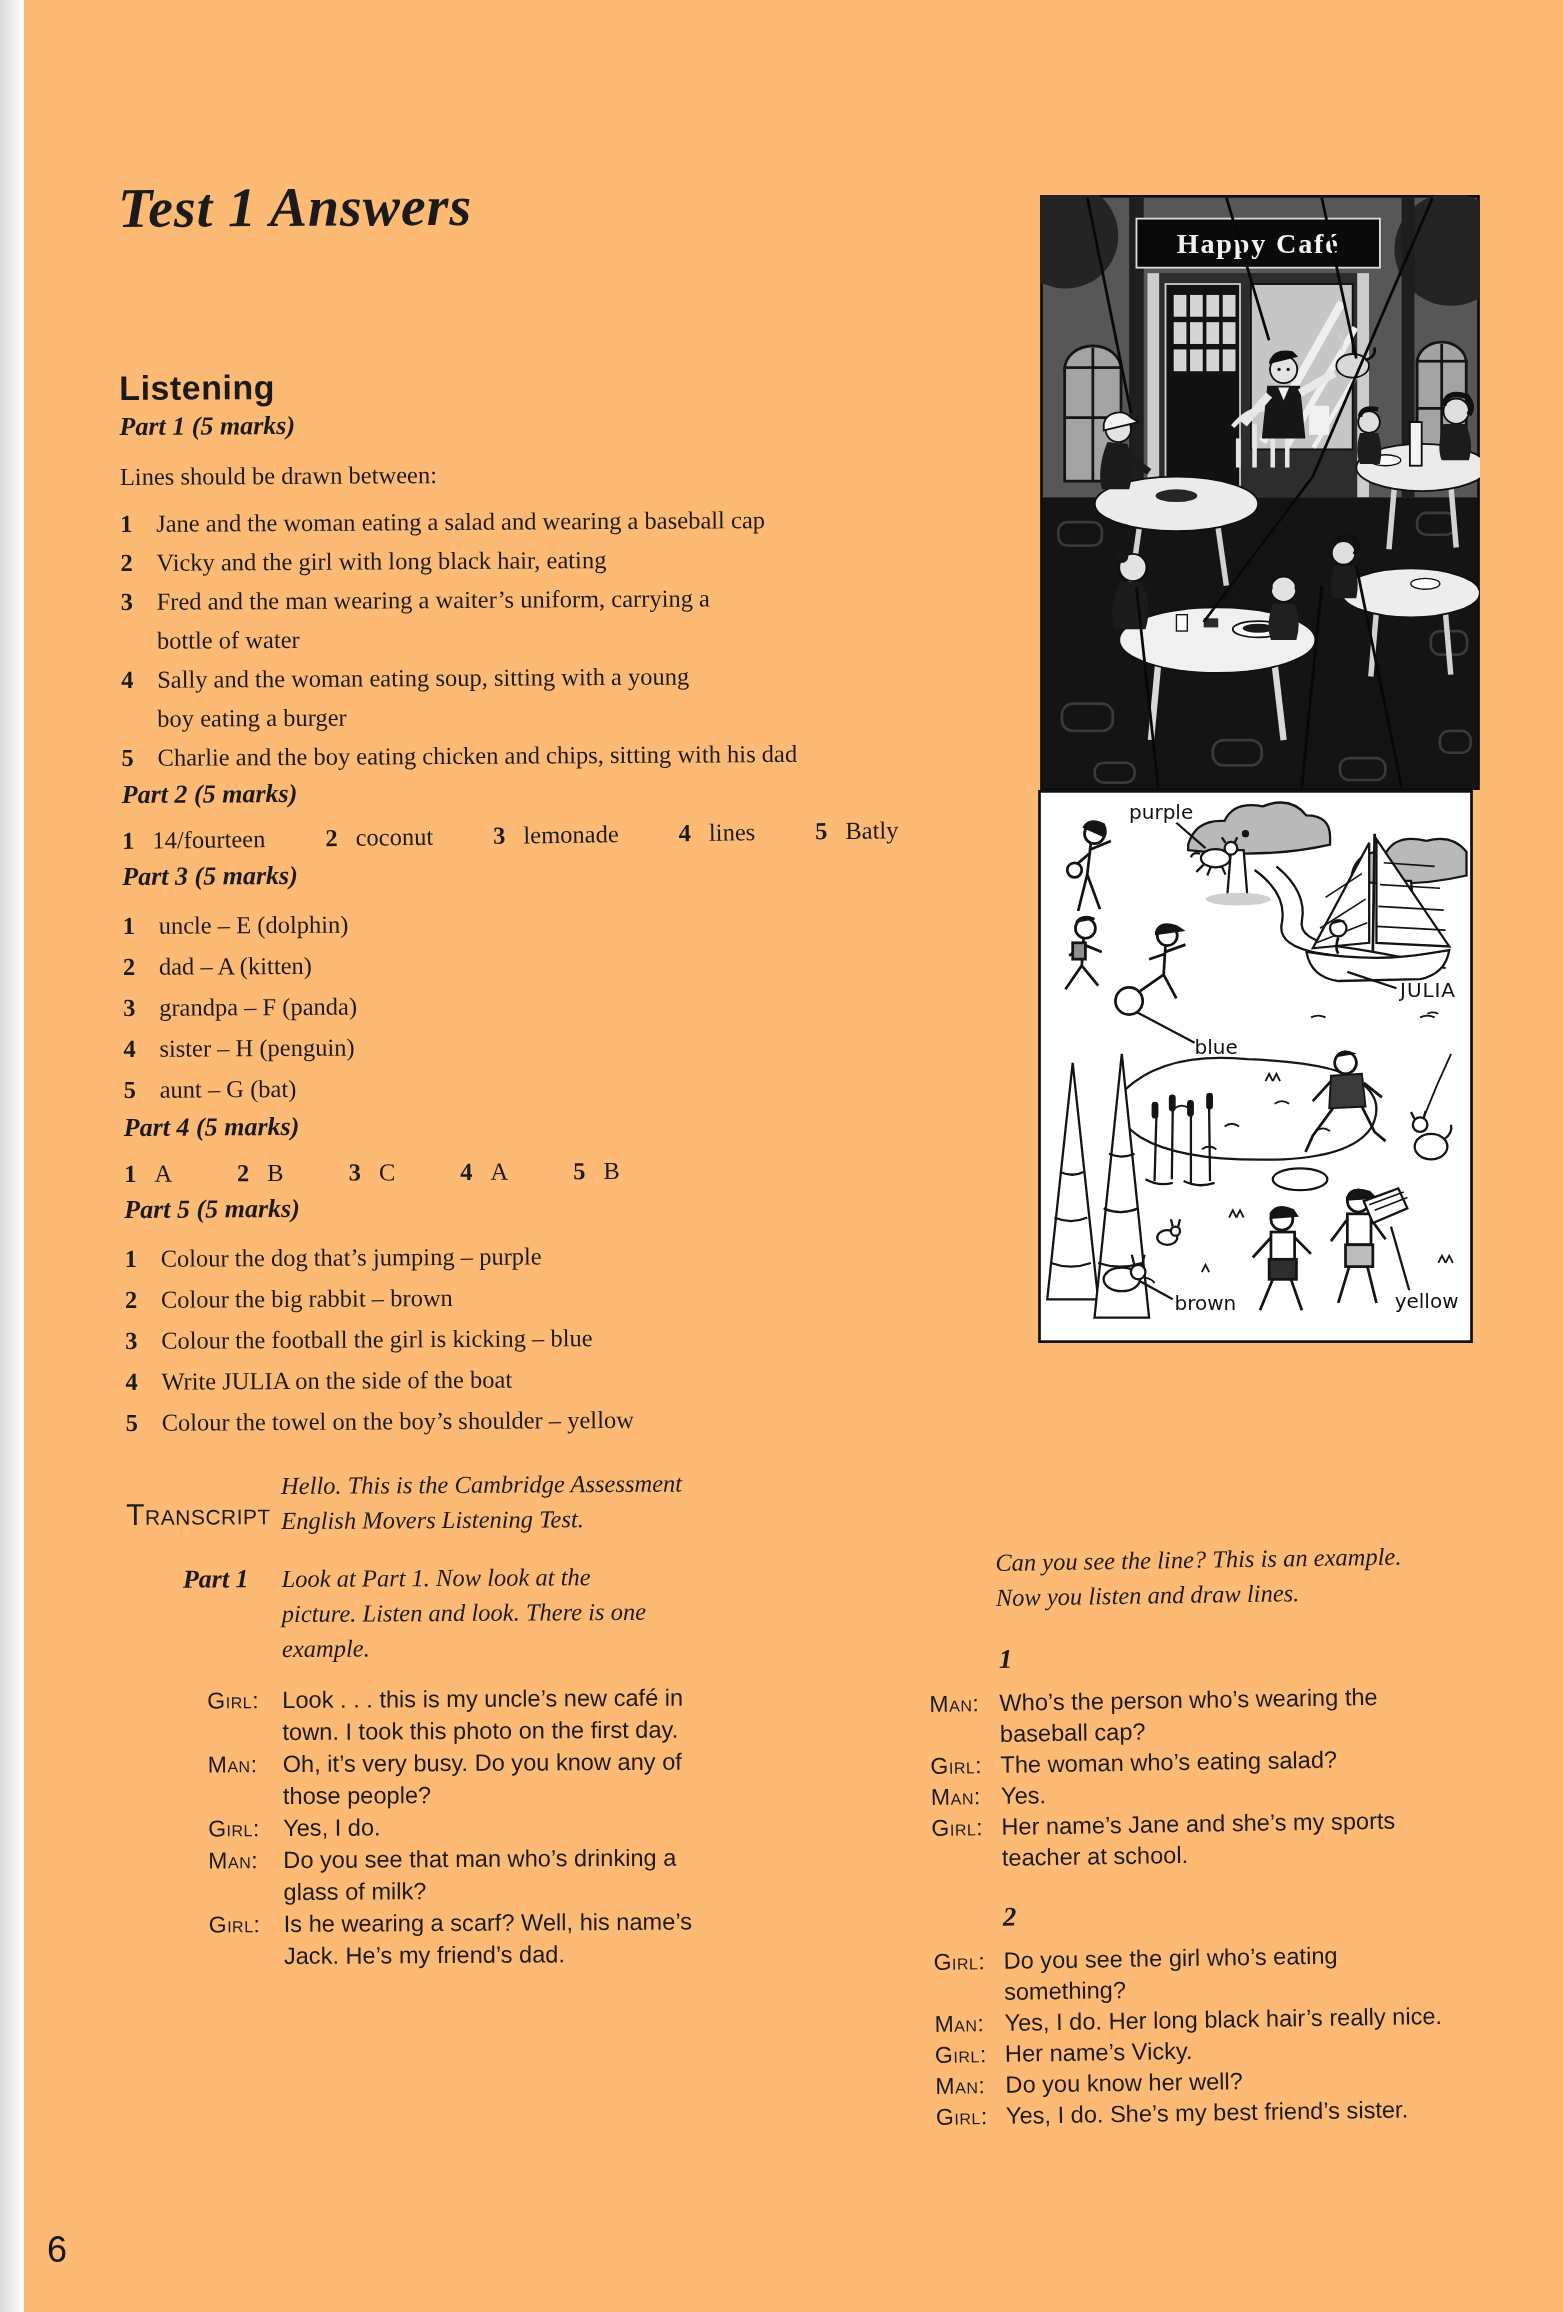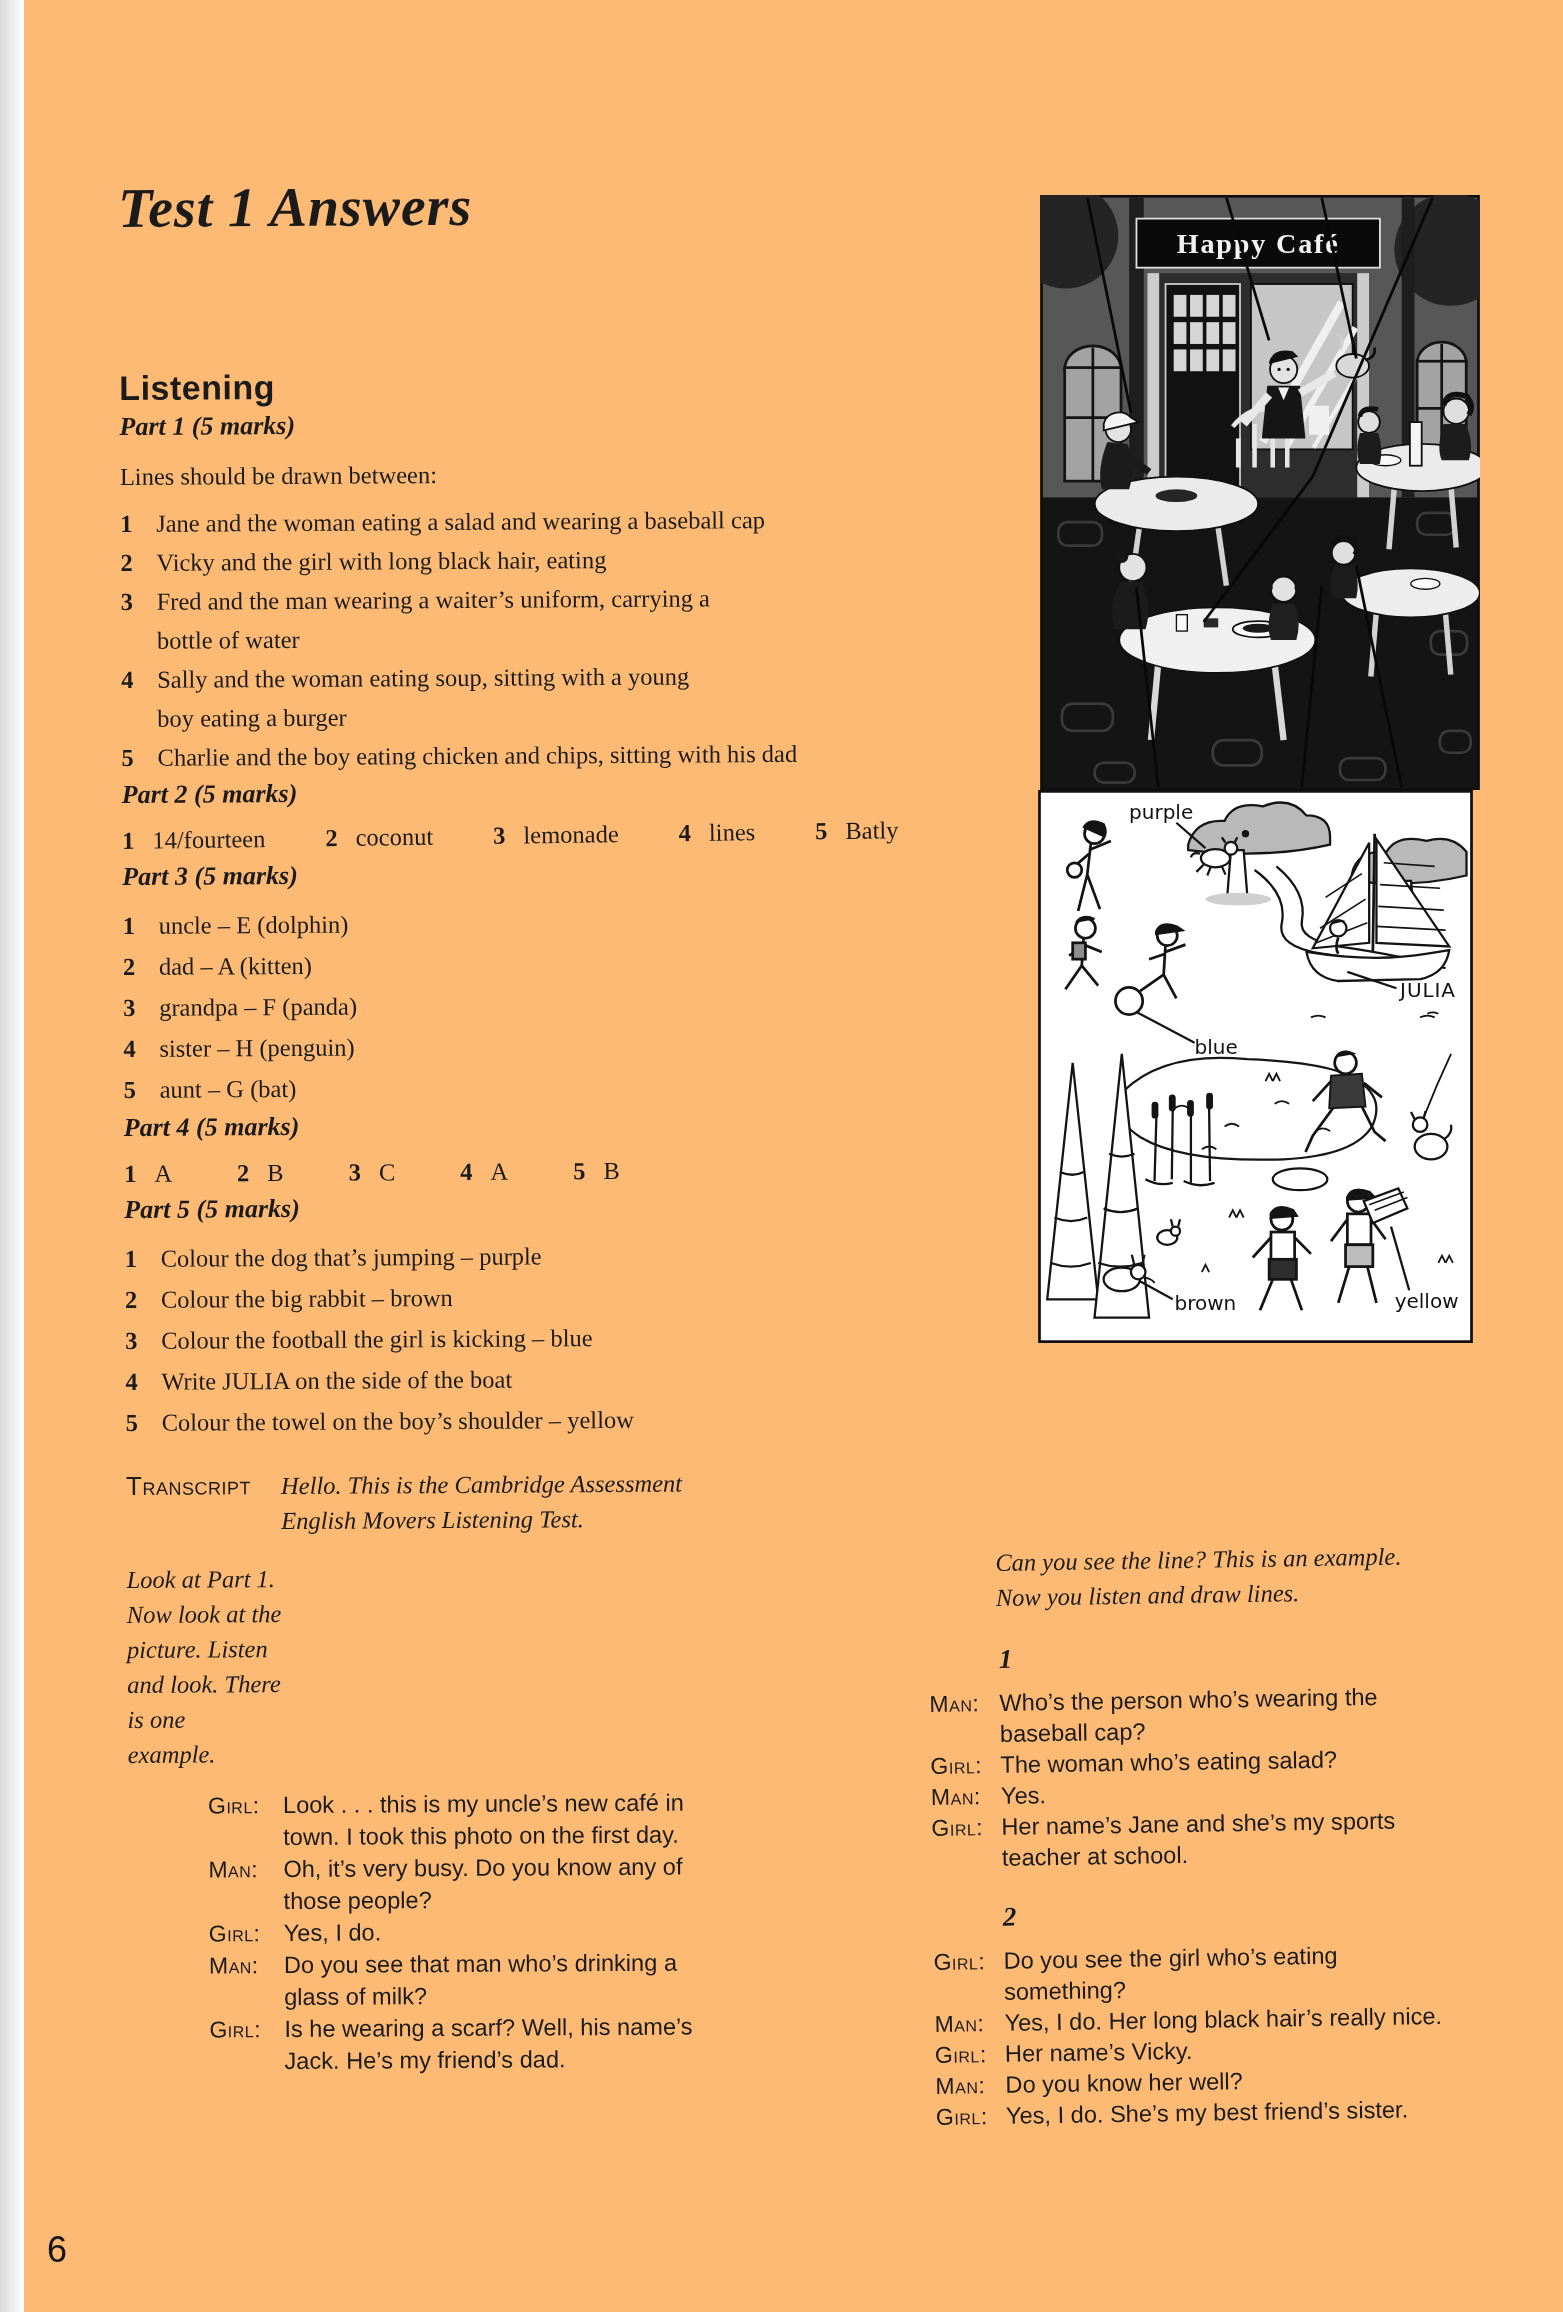--- a/index.html
+++ b/index.html
@@ -27,21 +27,21 @@
   .inline-answers .num{font-weight:bold;}
   .p2row .pair{margin-right:60px;} .p2row{transform:rotate(-0.45deg);transform-origin:left top;}
   .p4row .pair{margin-right:65px;}
   .pair .val{margin-left:18px;}
 
   
   .tr-row{display:grid;grid-template-columns:155px 1fr;}
   .tr-intro{margin-top:26px;}
   .tr-part{margin-top:23.6px;}
   .tr-dialogue{margin-top:18px;}
-  .tr-label{font-family:"Liberation Sans",sans-serif;font-variant:small-caps;font-size:26px;line-height:35px;letter-spacing:0.5px;}
+  .tr-label{font-family:"Liberation Sans",sans-serif;font-variant:small-caps;font-size:30px;line-height:35px;letter-spacing:0.5px;margin-top:28px;}
   .tr-partlabel{font-style:italic;font-size:26px;line-height:35px;font-weight:600;text-align:right;padding-right:33px;}
   .tr-italic{font-style:italic;font-size:24.5px;line-height:35px;white-space:pre-line;}
   .spk-row{display:grid;grid-template-columns:155px 1fr;}
   .spk{font-family:"Liberation Sans",sans-serif;font-variant:small-caps;font-size:23px;line-height:32px;padding-left:80px;letter-spacing:0.5px;}
   .spk-txt{font-family:"Liberation Sans",sans-serif;font-size:23.6px;line-height:32px;white-space:pre-line;}
 
   
   .right-text{position:absolute;left:927px;top:1546px;width:600px;transform:rotate(-0.9deg);transform-origin:left top;}
   .rt-example{margin:0 0 0 68px;font-style:italic;font-size:24.5px;line-height:35px;white-space:pre-line;}
   .rt-num{margin:25.5px 0 11px 70px;font-style:italic;font-size:27px;line-height:36px;font-weight:600;}
@@ -190,20 +190,21 @@
           <span class="txt">Colour the towel on the boy’s shoulder – yellow</span>
         </div>
     </div>
 
     <div class="tr-row tr-intro">
       <span class="tr-label">Transcript</span>
       <span class="tr-italic">Hello. This is the Cambridge Assessment
 English Movers Listening Test.</span>
     </div>
     <div class="tr-row tr-part">
+      <span class="tr-partlabel">Part 1</span>
       <span class="tr-italic">Look at Part 1. Now look at the
 picture. Listen and look. There is one
 example.</span>
     </div>
     <div class="tr-dialogue">
       <div class="spk-row">
           <span class="spk">Girl:</span>
           <span class="spk-txt">Look . . . this is my uncle’s new café in
 town. I took this photo on the first day.</span>
         </div>

